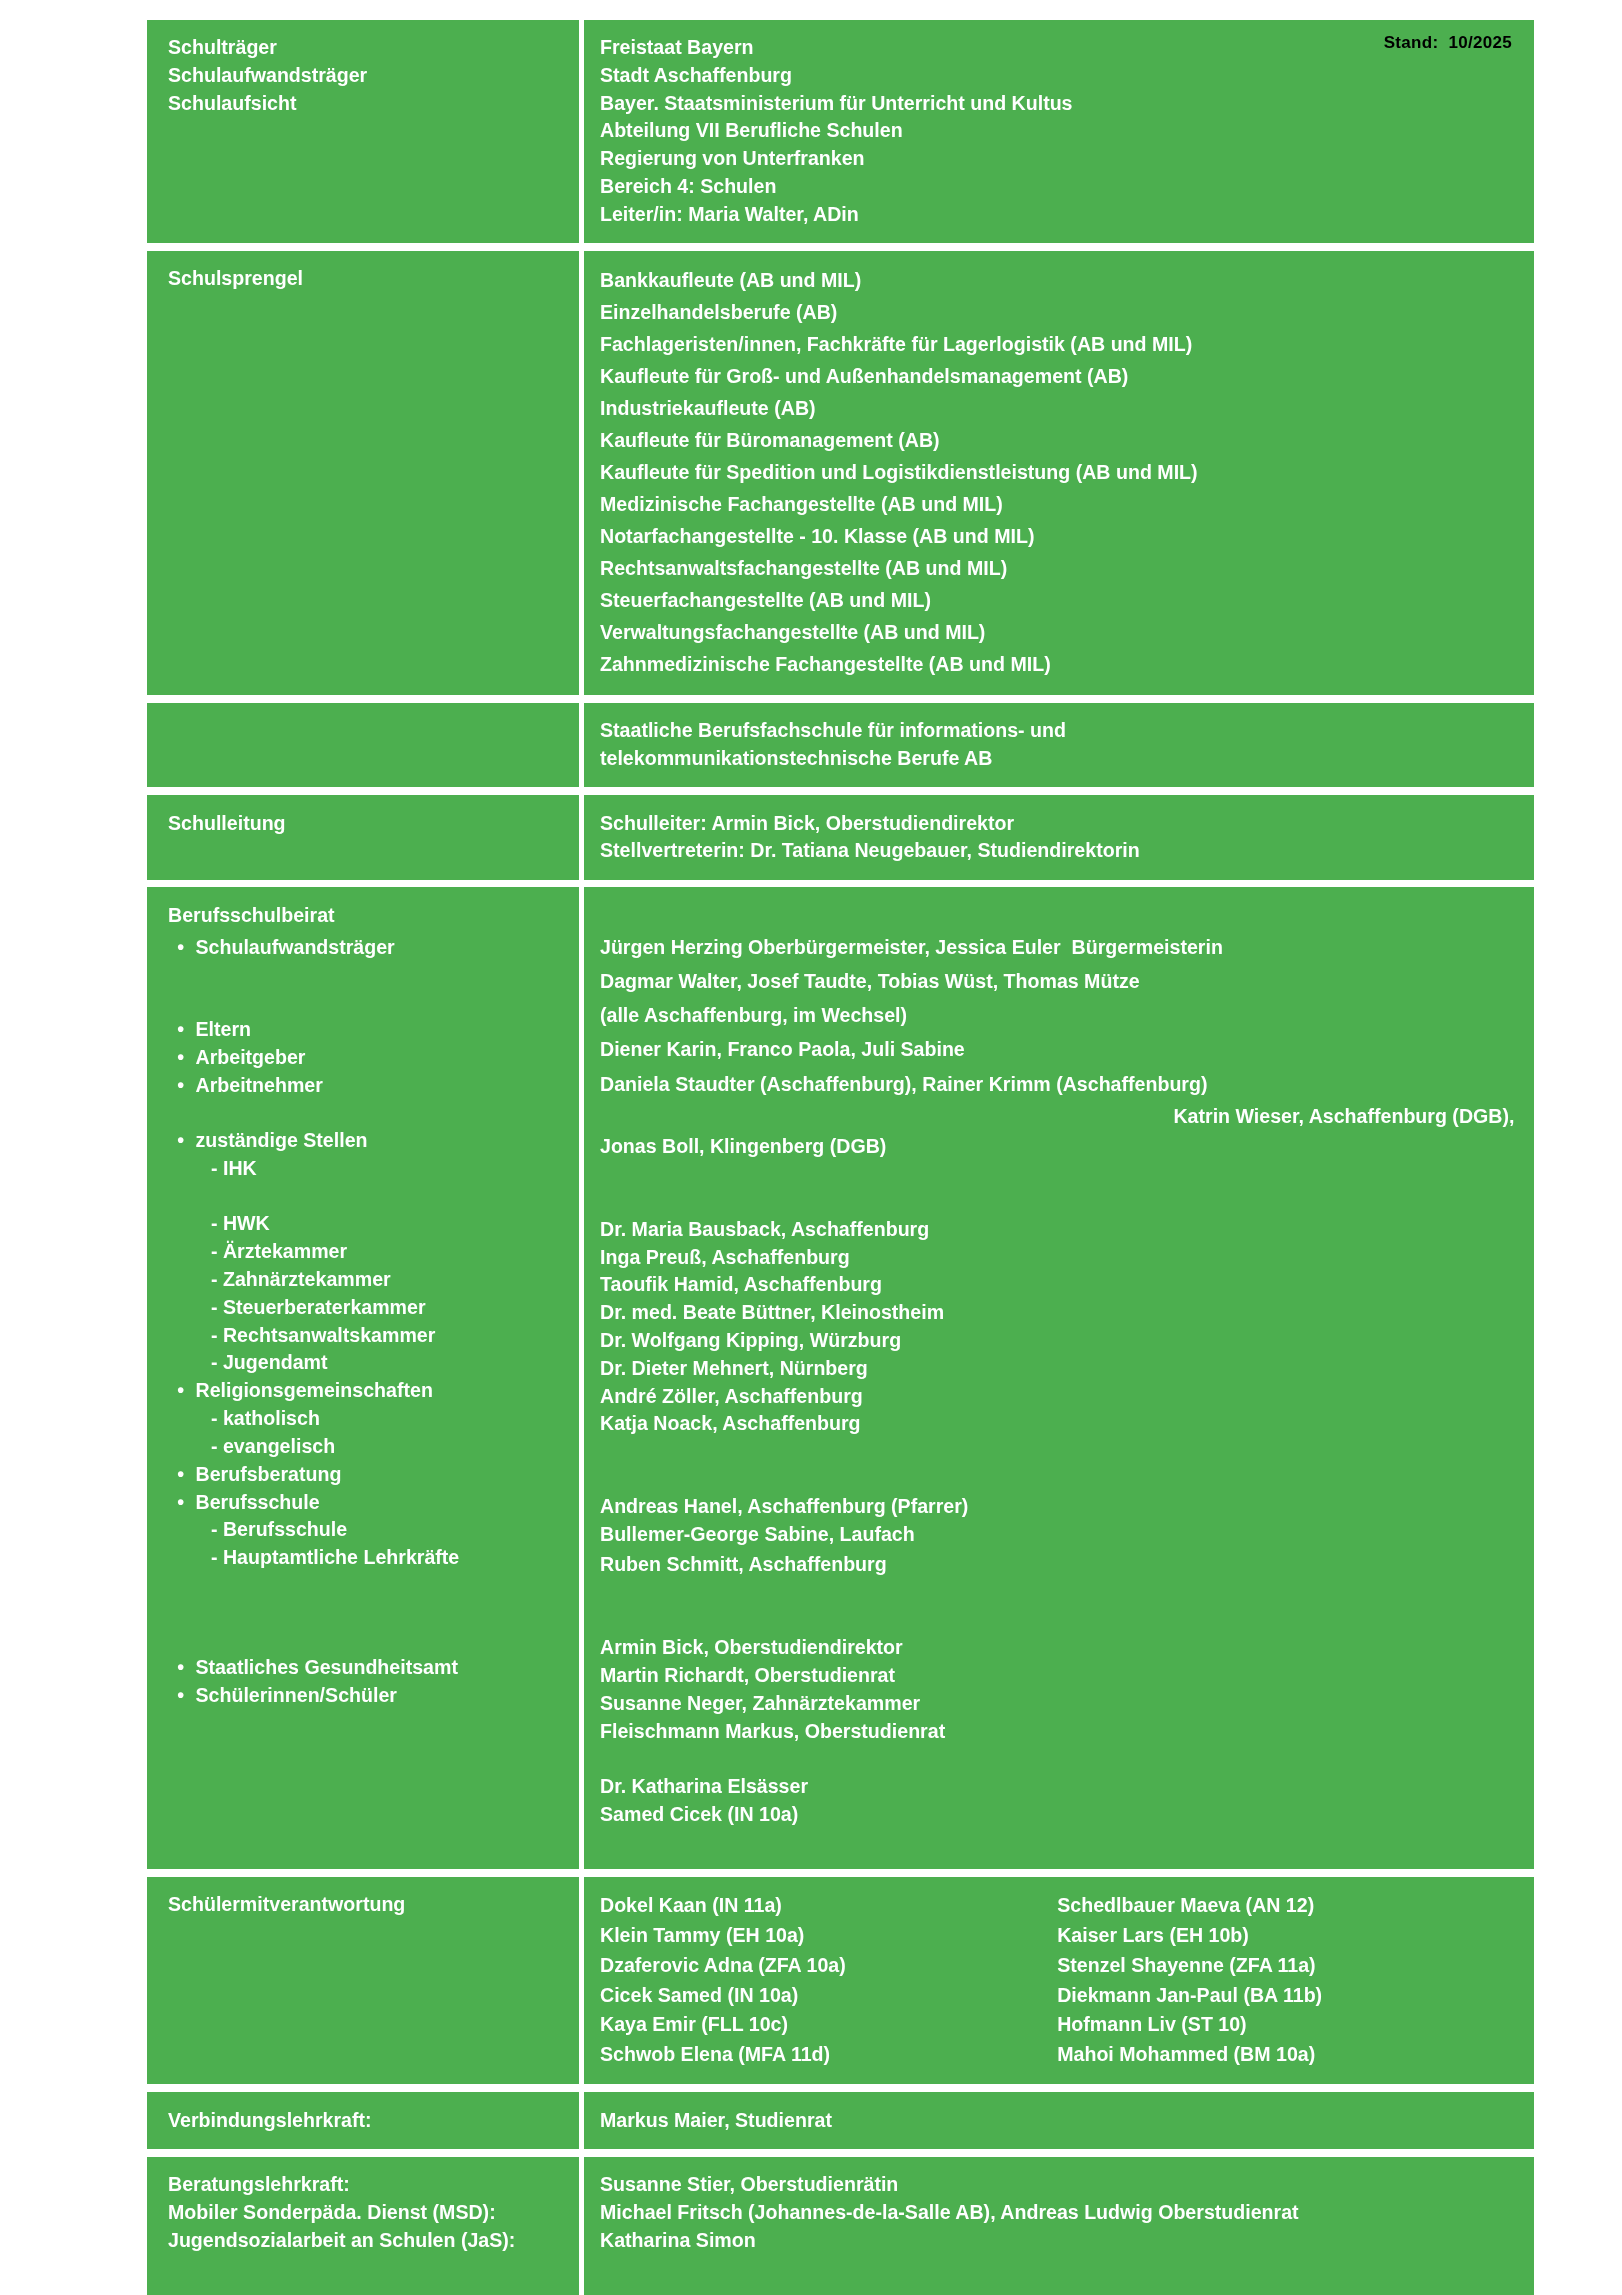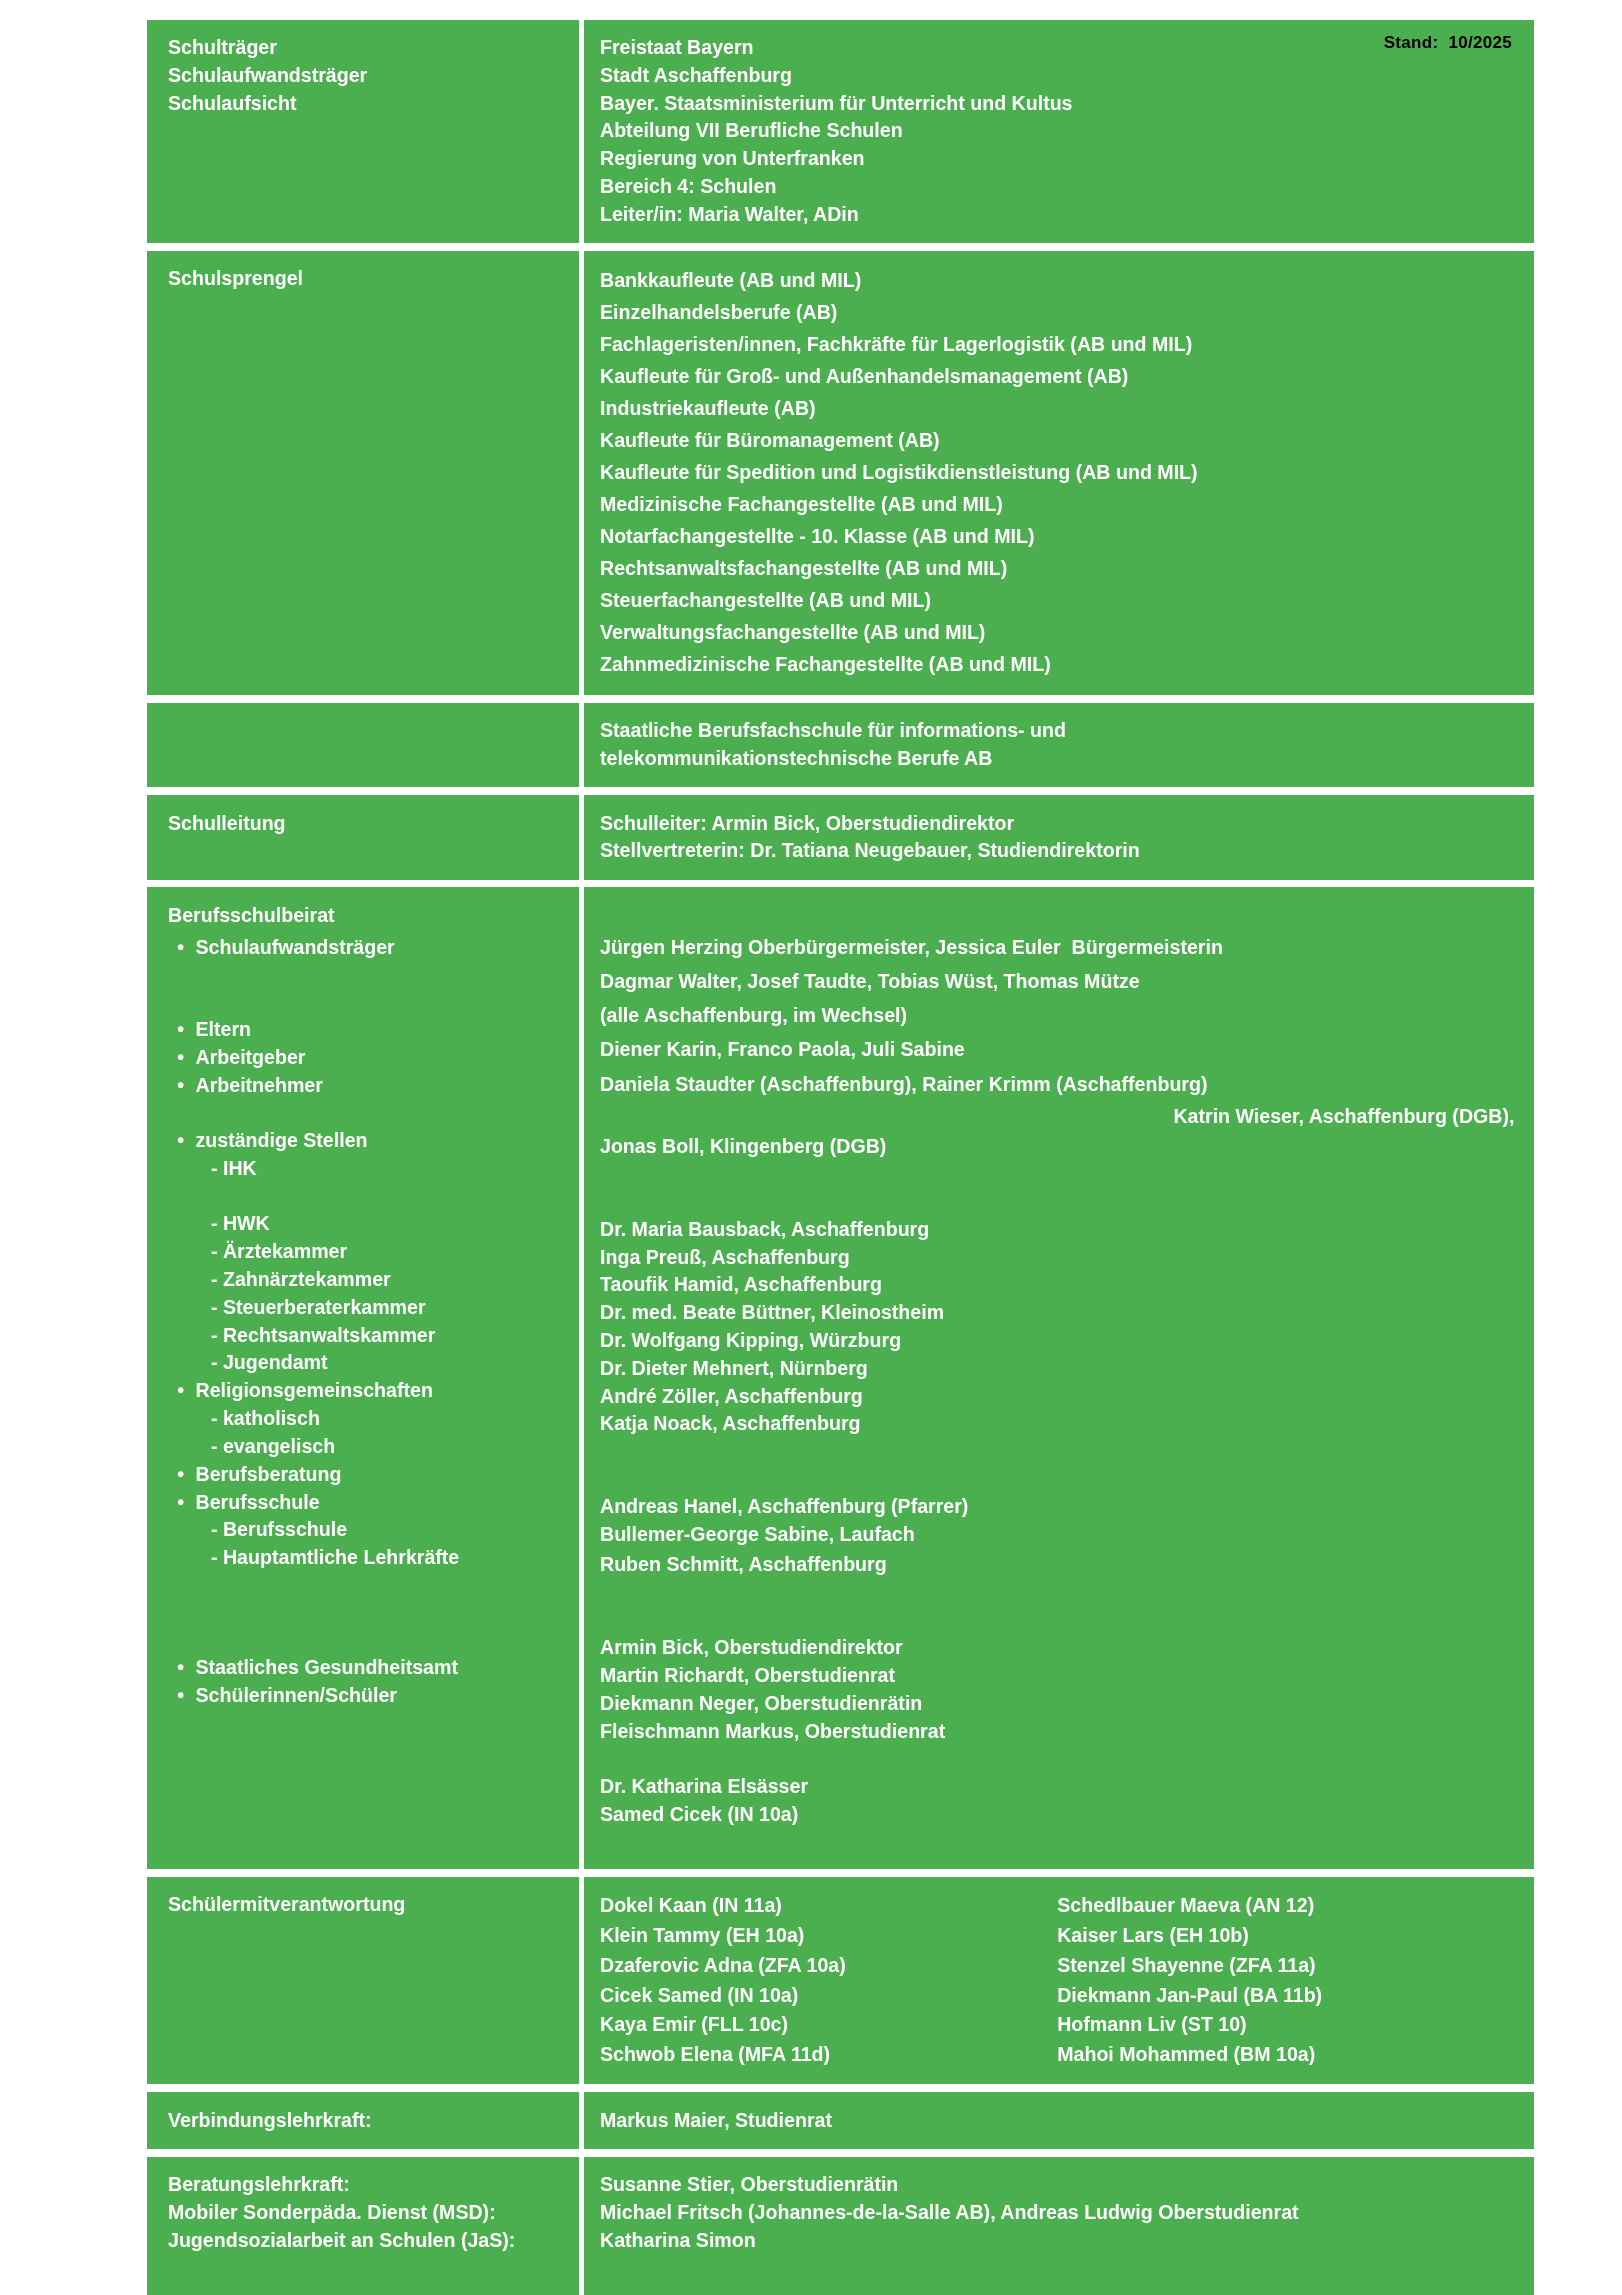--- a/index.html
+++ b/index.html
@@ -239,21 +239,21 @@
         <div class="line">Katja Noack, Aschaffenburg</div>
         <div class="spacer-line">&nbsp;</div>
         <div class="spacer-line">&nbsp;</div>
         <div class="line">Andreas Hanel, Aschaffenburg (Pfarrer)</div>
         <div class="line">Bullemer-George Sabine, Laufach</div>
         <div class="line" style="line-height:1.55;">Ruben Schmitt, Aschaffenburg</div>
         <div class="spacer-line">&nbsp;</div>
         <div class="spacer-line">&nbsp;</div>
         <div class="line">Armin Bick, Oberstudiendirektor</div>
         <div class="line">Martin Richardt, Oberstudienrat</div>
-        <div class="line">Diekmann Neger, Oberstudienrätin</div>
+        <div class="line">Susanne Neger, Zahnärztekammer</div>
         <div class="line">Fleischmann Markus, Oberstudienrat</div>
         <div class="spacer-line">&nbsp;</div>
         <div class="line">Dr. Katharina Elsässer</div>
         <div class="line">Samed Cicek (IN 10a)</div>
       </div>
     </div>
 
     <div class="band">
       <div class="divider"></div>
       <div class="col-left">

